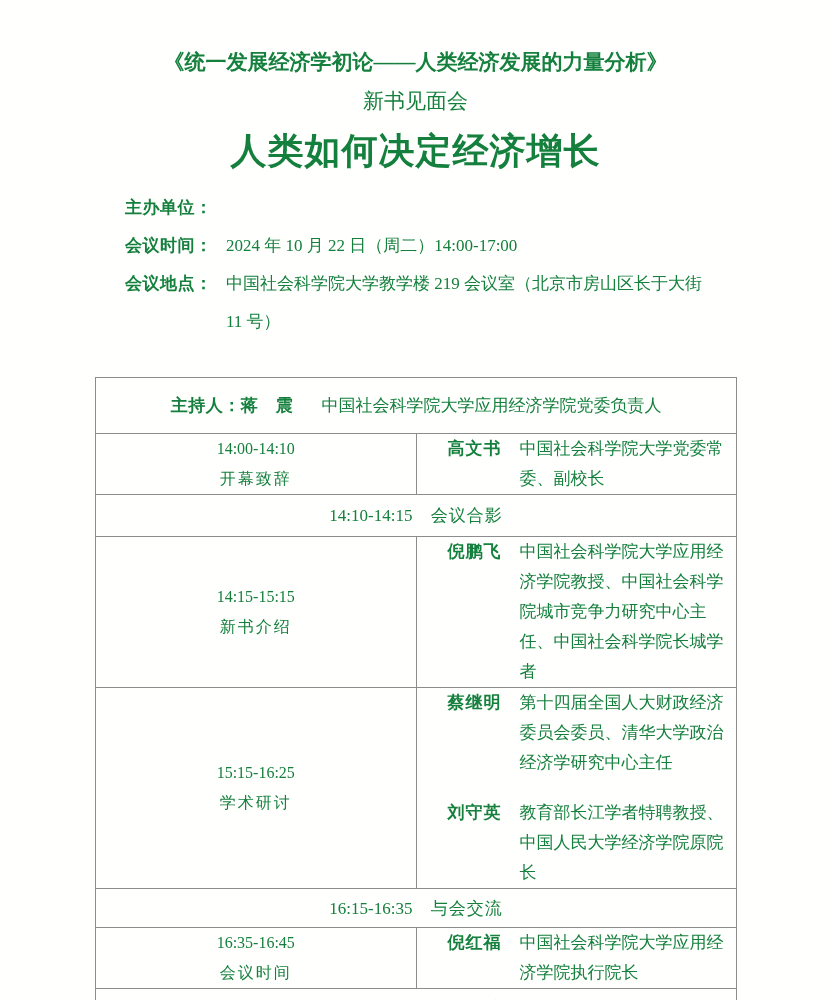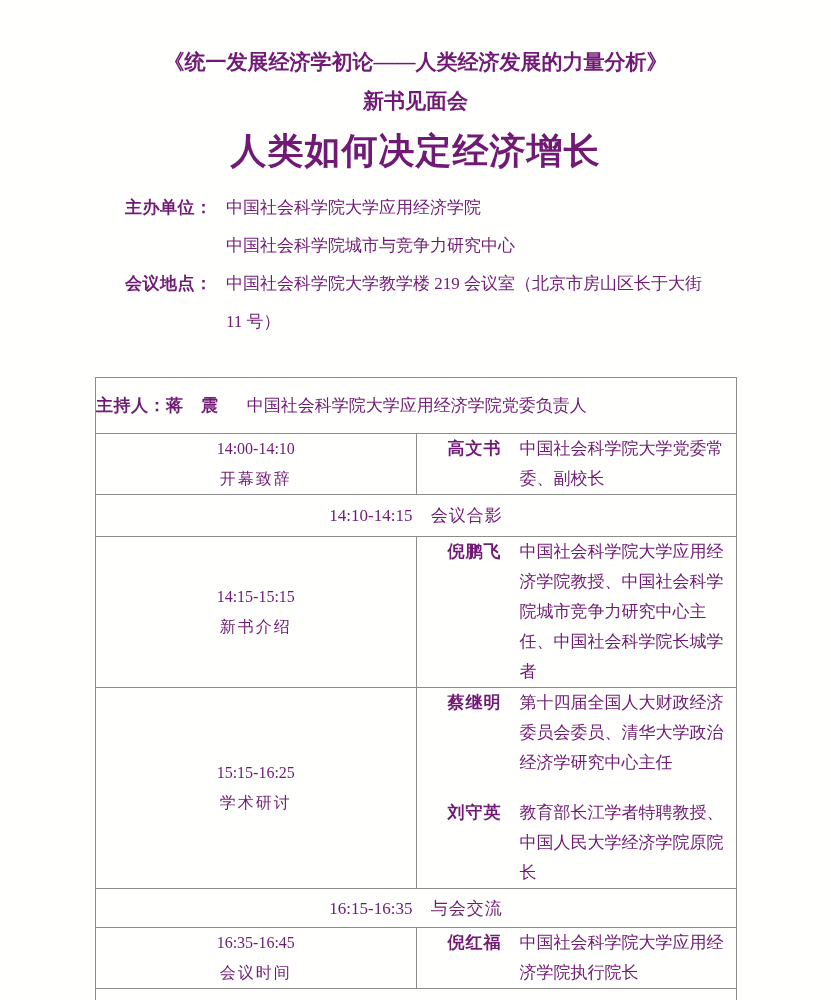--- a/index.html
+++ b/index.html
@@ -6,37 +6,37 @@
     margin: 0;
     padding: 0;
     background: #ffffff;
   }
   .page {
     position: relative;
     width: 831px;
     height: 1000px;
     background: #fffffe;
     font-family: "Liberation Serif", "DejaVu Serif", serif;
-    color: #701a75;
+    color: #15803d;
     overflow: hidden;
   }
   
   .title-block {
     padding-top: 52px;
     text-align: center;
   }
   .book-title {
     font-size: 21px;
     font-weight: bold;
     line-height: 21px;
     margin: 0;
   }
   .book-sub {
     font-size: 21px;
-    font-weight: bold;
+    font-weight: normal;
     line-height: 21px;
     margin-top: 18px;
   }
   .main-heading {
     font-size: 36px;
     font-weight: bold;
     letter-spacing: 1px;
     margin-top: 25px;
     line-height: 28px;
   }
@@ -68,20 +68,21 @@
     border-collapse: collapse;
     table-layout: fixed;
     font-size: 17px;
   }
   .agenda td {
     border: 1px solid #8c8c8c;
     padding: 0;
   }
   .host-cell {
     height: 55px;
+    text-align: center;
     vertical-align: middle;
   }
   .host-label { font-weight: bold; letter-spacing: 0.5px; }
   .host-desc  { margin-left: 24px; }
   .time-cell {
     width: 122px;
     text-align: center;
     vertical-align: middle;
     font-size: 16px;
     line-height: 30px;
@@ -126,24 +127,24 @@
 
   <div class="title-block">
     <div class="book-title">《统一发展经济学初论——人类经济发展的力量分析》</div>
     <div class="book-sub">新书见面会</div>
     <div class="main-heading">人类如何决定经济增长</div>
   </div>
 
   <div class="meta">
     <div class="meta-row">
       <span class="meta-label">主办单位：</span>
-      <span class="meta-value">
-        <span class="org-line">中国社会科学院大学应用经济学院</span>
-        <span class="org-line">中国社会科学院城市与竞争力研究中心</span>
-      </span>
+    </div>
+    <div class="meta-row">
+      <span class="meta-label">会议时间：</span>
+      <span class="meta-value">2024 年 10 月 22 日（周二）14:00-17:00</span>
     </div>
     <div class="meta-row">
       <span class="meta-label">会议地点：</span>
       <span class="meta-value">中国社会科学院大学教学楼 219 会议室（北京市房山区长于大街 11 号）</span>
     </div>
   </div>
 
   <table class="agenda">
     <tbody>
 

